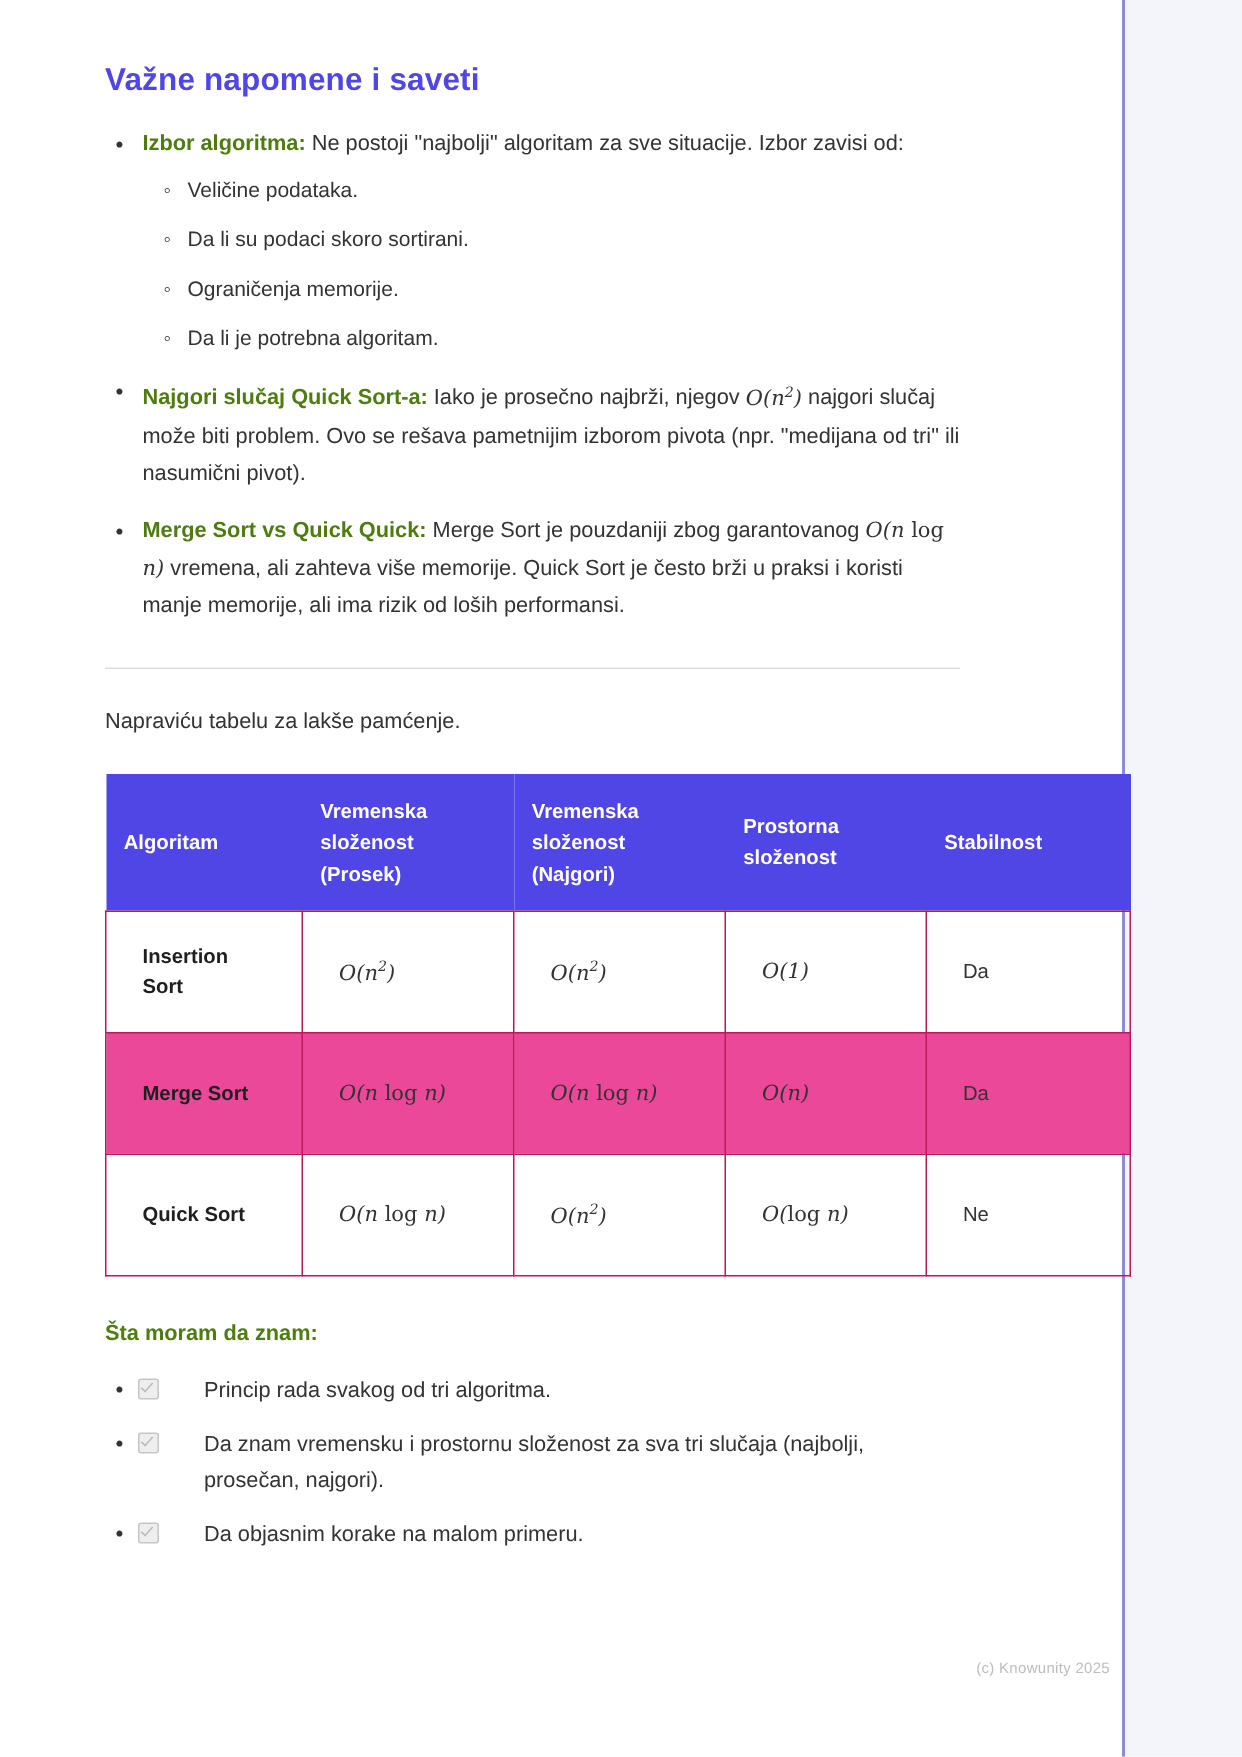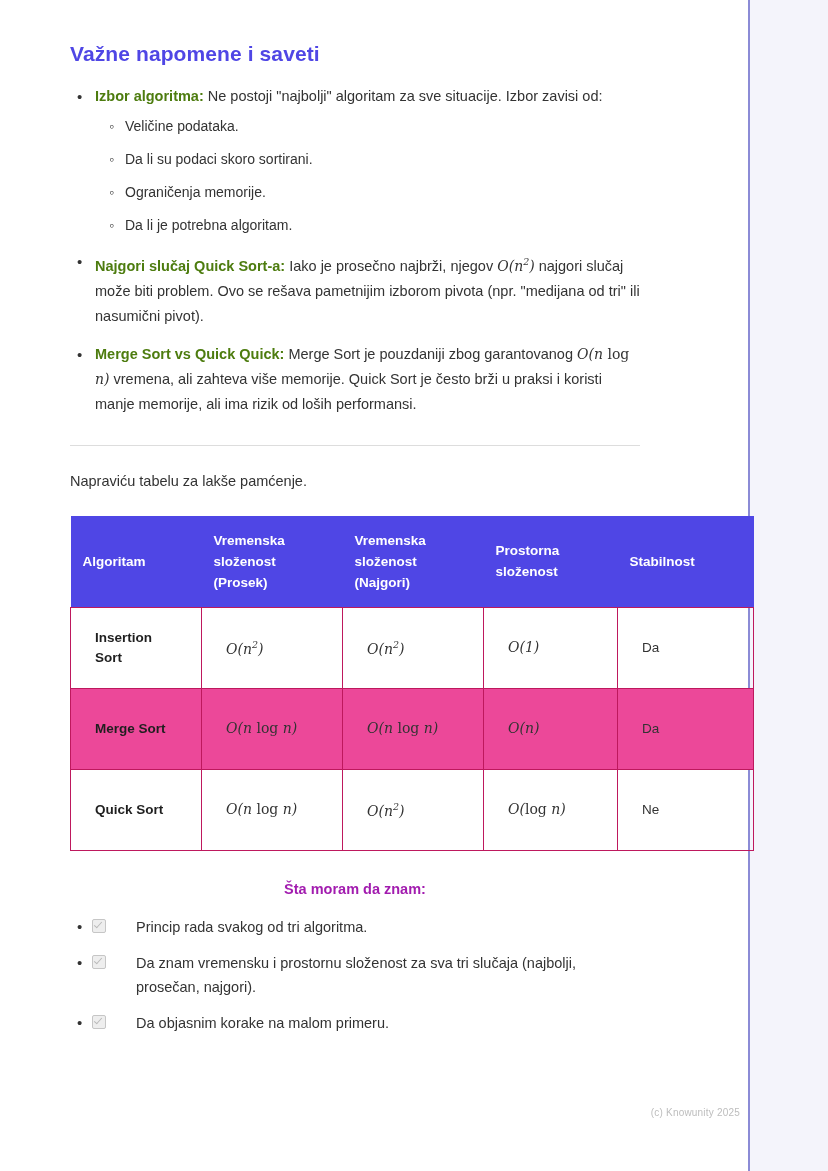--- a/index.html
+++ b/index.html
@@ -137,23 +137,22 @@
     vertical-align: middle;
     line-height: 20px;
     color: #333;
     height: 50px;
   }
   table.cmp tr.alt td { background: #ec4899; }
   table.cmp td.algo { font-weight: bold; color: #1f1f1f; }
   h3.sub-head {
     font-size: 14.5px;
     font-weight: bold;
-    color: #a21caf;
+    color: #4d7c0f;
     margin: 30px 0 18px 0;
-    text-align: center;
   }
   ul.checks {
     margin: 0;
     padding: 0 0 0 22px;
     list-style: none;
   }
   ul.checks > li {
     position: relative;
     font-size: 14.5px;
     line-height: 24px;

